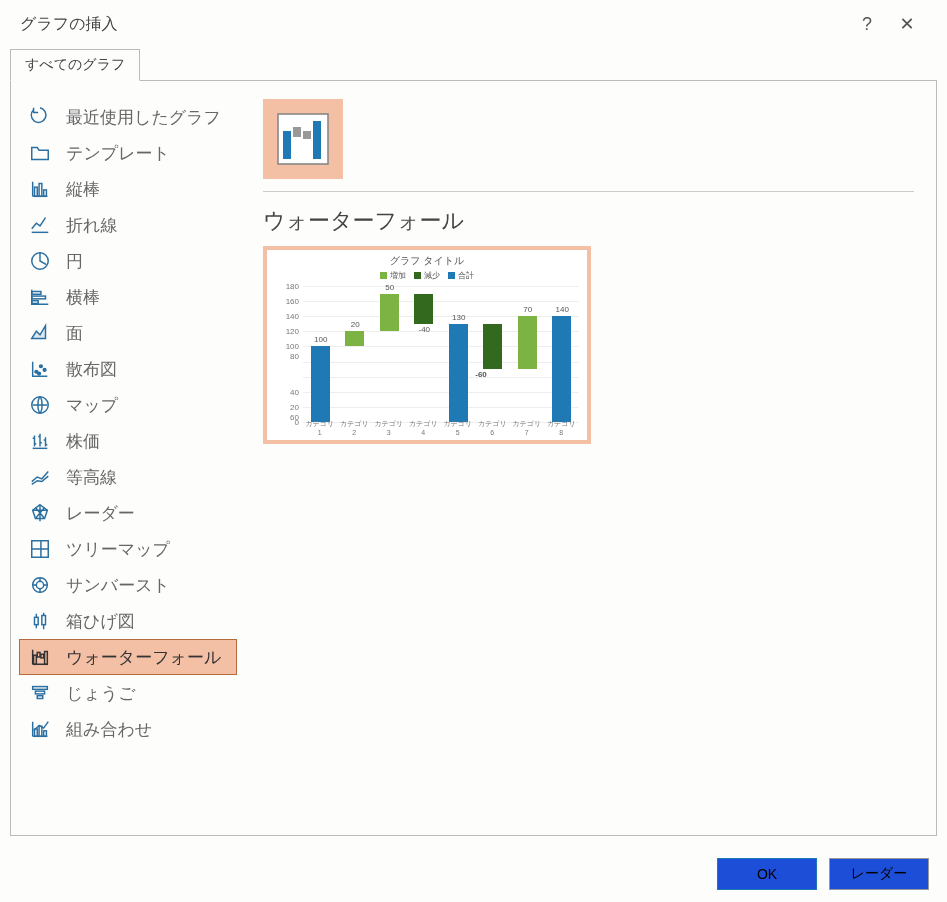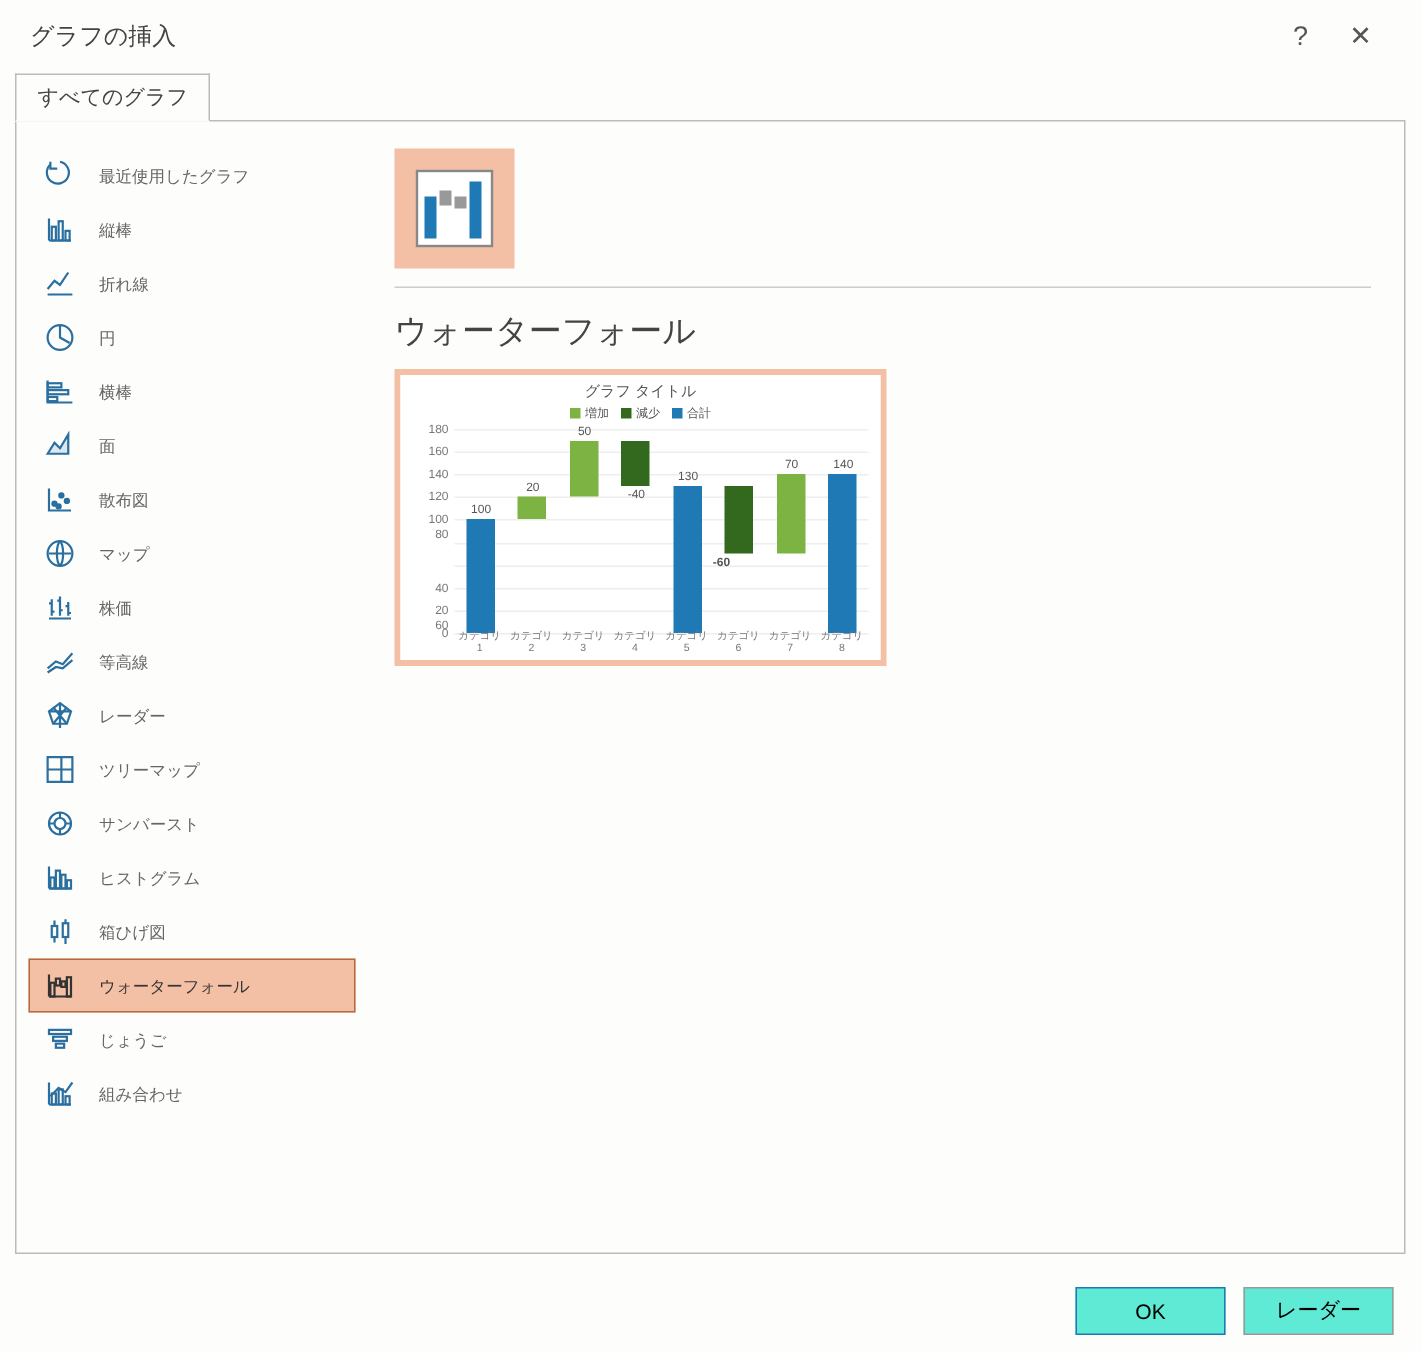--- a/index.html
+++ b/index.html
@@ -5,21 +5,21 @@
 html,body{margin:0;padding:0;font-family:"Yu Gothic UI","Meiryo",sans-serif;font-size:13px;color:#333;background:#fdfdfc;}
 .dialog{width:947px;height:902px;display:flex;flex-direction:column;box-sizing:border-box;justify-content:center;}
 .titlebar{height:48px;display:flex;align-items:center;padding:0 20px 0 20px;}
 .titlebar .title{font-size:16px;color:#444;}
 .titlebar .spacer{flex:1;}
 .titlebar .help, .titlebar .close{width:40px;text-align:center;font-size:18px;color:#555;cursor:pointer;}
 .tabbar{padding:0 10px;}
 .tab{display:inline-block;padding:6px 14px 6px 14px;border:1px solid #bbb;border-bottom-color:#fdfdfc;background:#fdfdfc;font-size:14px;color:#444;position:relative;top:1px;cursor:pointer;}
 .content-frame{margin:0 10px 10px 10px;border:1px solid #bbb;flex:1;display:flex;flex-direction:row;overflow:hidden;}
 .sidebar{width:230px;padding:18px 0 0 8px;box-sizing:border-box;}
-.side-item{display:flex;align-items:center;height:34px;padding-left:8px;cursor:pointer;color:#666;font-size:11px;border:1px solid transparent;margin-right:4px;}
+.side-item{display:flex;align-items:center;height:34px;padding-left:8px;cursor:pointer;color:#666;font-size:17px;border:1px solid transparent;margin-right:4px;}
 .side-item.selected{background:#f3bfa5;border:1px solid #b66b3f;color:#333;}
 .side-item .icon{width:24px;height:24px;margin-right:14px;display:flex;align-items:center;justify-content:center;flex:none;}
 .side-item svg{width:22px;height:22px;}
 .side-item.selected svg{stroke:#333;}
 .main{flex:1;padding:18px 22px 0 22px;box-sizing:border-box;}
 .subtype-row{display:flex;gap:8px;}
 .subtype-btn{width:78px;height:78px;border:1px solid transparent;background:#f3bfa5;display:flex;align-items:center;justify-content:center;cursor:pointer;}
 .subtype-btn svg{width:60px;height:60px;}
 .divider{border-bottom:1px solid #ccc;margin:12px 0 14px 0;}
 .chart-title{font-size:22px;color:#444;margin:0 0 10px 0;}
@@ -34,21 +34,21 @@
 .plot{position:absolute;left:36px;right:8px;top:36px;bottom:18px;}
 .ytick{position:absolute;left:-28px;width:24px;text-align:right;font-size:8px;color:#777;transform:translateY(-50%);}
 .grid{position:absolute;left:0;right:0;border-top:1px solid #eee;}
 .bar{position:absolute;width:19px;}
 .bar.blue{background:#1f79b4;}
 .bar.lgreen{background:#7cb342;}
 .bar.dgreen{background:#33691e;}
 .dlabel{position:absolute;font-size:8px;color:#555;width:30px;text-align:center;transform:translateX(-5px);}
 .xlabel{position:absolute;bottom:-14px;font-size:7px;color:#777;width:34px;text-align:center;transform:translateX(-8px);}
 .footer{height:56px;display:flex;align-items:center;justify-content:flex-end;padding:0 18px;gap:12px;}
-.btn{min-width:100px;height:32px;border:1px solid #999;background:#5eead4;font-size:14px;cursor:pointer;}
+.btn{min-width:100px;height:32px;border:1px solid #999;background:#1d4ed8;font-size:14px;cursor:pointer;}
 .btn.primary{border:1.5px solid #1f79b4;}
 svg{stroke:#2a6fa0;stroke-width:1.6;fill:none;}
 </style>
 </head>
 <body>
 
 <div class="dialog">
   <div class="titlebar">
     <span class="title">グラフの挿入</span>
     <span class="spacer"></span>
@@ -67,20 +67,28 @@
             <svg viewBox="0 0 24 24">
               <path d="M5 4 A8 8 0 1 0 12 2"></path>
               <path d="M5 2v5h5"></path>
             </svg>
           </span>
           <span>最近使用したグラフ</span>
         </div>
       <div class="side-item">
           <span class="icon">
             <svg viewBox="0 0 24 24">
+              <path d="M3 6h6l2 3h10v10H3z"></path>
+            </svg>
+          </span>
+          <span>テンプレート</span>
+        </div>
+      <div class="side-item">
+          <span class="icon">
+            <svg viewBox="0 0 24 24">
               <path d="M4 20V4M4 20h16"></path>
               <rect x="6" y="10" width="3" height="10"></rect>
               <rect x="11" y="6" width="3" height="14"></rect>
               <rect x="16" y="13" width="3" height="7"></rect>
             </svg>
           </span>
           <span>縦棒</span>
         </div>
       <div class="side-item">
           <span class="icon">
@@ -180,32 +188,20 @@
         </div>
       <div class="side-item">
           <span class="icon">
             <svg viewBox="0 0 24 24">
               <circle cx="12" cy="12" r="4"></circle>
               <circle cx="12" cy="12" r="8"></circle>
               <path d="M12 4v4M12 16v4M4 12h4M16 12h4"></path>
             </svg>
           </span>
           <span>サンバースト</span>
-        </div>
-      <div class="side-item">
-          <span class="icon">
-            <svg viewBox="0 0 24 24">
-              <path d="M4 20V4M4 20h16"></path>
-              <rect x="5" y="12" width="3" height="8"></rect>
-              <rect x="9" y="7" width="3" height="13"></rect>
-              <rect x="13" y="10" width="3" height="10"></rect>
-              <rect x="17" y="14" width="3" height="6"></rect>
-            </svg>
-          </span>
-          <span>ヒストグラム</span>
         </div>
       <div class="side-item">
           <span class="icon">
             <svg viewBox="0 0 24 24">
               <rect x="6" y="8" width="4" height="8"></rect>
               <path d="M8 4v4M8 16v4"></path>
               <rect x="14" y="6" width="4" height="10"></rect>
               <path d="M16 3v3M16 16v5"></path>
             </svg>
           </span>

